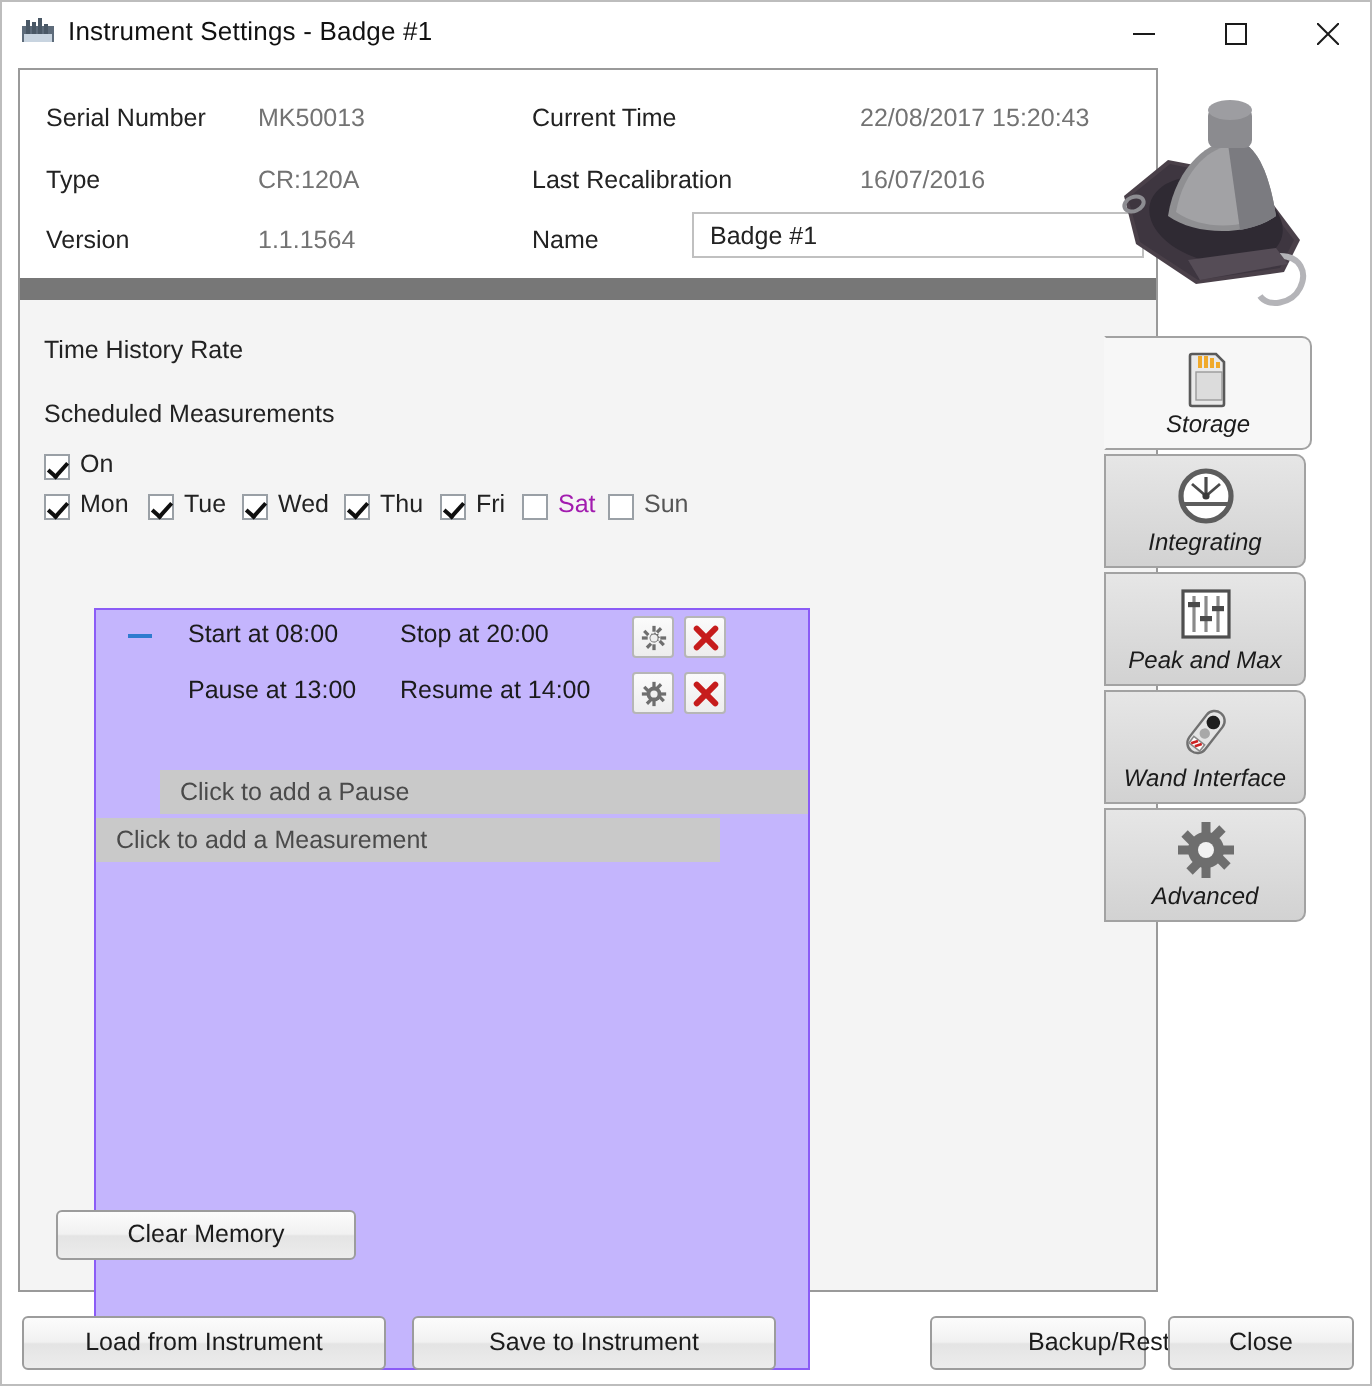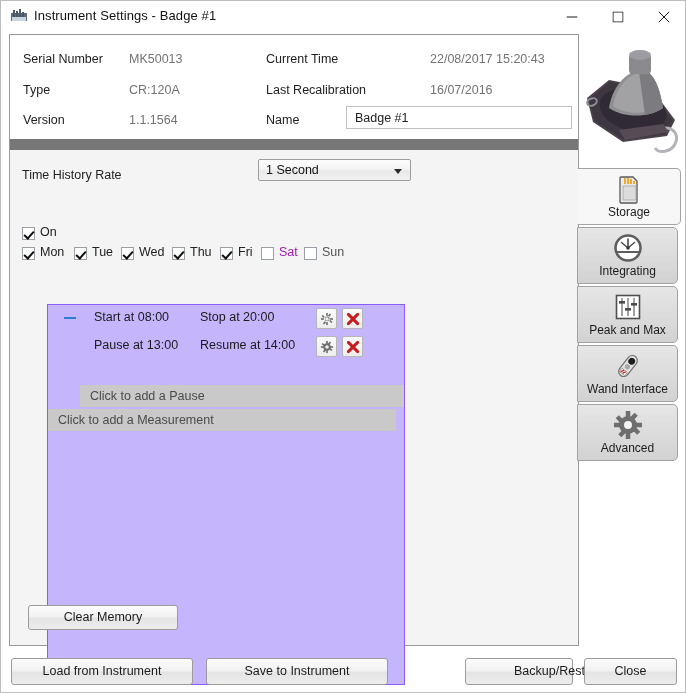--- a/index.html
+++ b/index.html
@@ -74,29 +74,29 @@
   .btn-ico{position:absolute;top:3px;width:21px;height:21px;box-sizing:border-box;
            border:1px solid #b6b6b6;border-radius:2px;
            background:linear-gradient(180deg,#fbfbfb,#ededed);}
   .bi-gear{left:268px;}
   .bi-del{left:294px;}
   .btn-ico svg{position:absolute;left:50%;top:50%;transform:translate(-50%,-50%);}
 
   .addrow{position:absolute;height:22px;background:#c9c9c9;color:#4a4a4a;
           font-size:12.5px;line-height:22px;white-space:nowrap;}
   .add-pause{left:32px;top:80px;width:324px;padding-left:10px;box-sizing:border-box;}
-  .add-meas{left:0px;top:104px;width:348px;padding-left:10px;box-sizing:border-box;}
+  .add-meas{left:0px;top:104px;width:312px;padding-left:10px;box-sizing:border-box;}
 
   .clearmem{position:absolute;left:18px;top:455px;width:150px;height:25px;
             box-sizing:border-box;border:1px solid #9c9c9c;border-radius:3px;
             background:linear-gradient(180deg,#fcfcfc 0%,#f1f1f1 48%,#e4e4e4 52%,#ececec 100%);
             font-size:12.5px;color:#1b1b1b;text-align:center;line-height:23px;}
 
   
-  .tabstrip{position:absolute;left:576px;top:33px;width:104px;height:612px;}
+  .tabstrip{position:absolute;left:551px;top:33px;width:104px;height:612px;font-style:italic;}
   .device-img{position:absolute;left:2px;top:2px;width:102px;height:130px;}
   .tab{position:absolute;left:0;width:101px;height:57px;box-sizing:border-box;
        border:1px solid #a2a2a2;border-radius:0 5px 5px 0;
        background:linear-gradient(180deg,#e6e6e6,#d2d2d2);}
   .tab.sel{background:#f7f7f7;border-left:1px solid #f7f7f7;width:104px;}
   .tab-ico{position:absolute;left:50%;top:5px;transform:translateX(-50%);
            width:30px;height:30px;}
   .tab-lbl{position:absolute;left:0;right:0;bottom:5px;text-align:center;
            font-size:12px;color:#1b1b1b;white-space:nowrap;}
 
@@ -161,25 +161,22 @@
       <span class="infoval c4 r2">16/07/2016</span>
       <span class="infolbl c3 r3">Name</span>
       <input class="name-input" type="text" value="Badge #1" style="">
     </div>
 
     <div class="sepbar"></div>
 
     <div class="settings">
 
       <span class="lbl-thr">Time History Rate</span>
-      <div class="combo">
-        <span class="combo-text">1 Second</span>
-        <span class="combo-arrow"></span>
-      </div>
-
+
+      <span class="lbl-sched">Scheduled Measurements</span>
 
       <div class="cbrow" style="left:12px;top:77px;">
         <span class="cb checked"></span>
         <span class="cblbl" style="left:18px;top:-2px;">On</span>
       </div>
 
       <div class="cbrow" style="left:12px;top:97px;">
         <span class="cb checked"></span>
         <span class="cblbl" style="left:18px;top:-2px;">Mon</span>
       </div>

